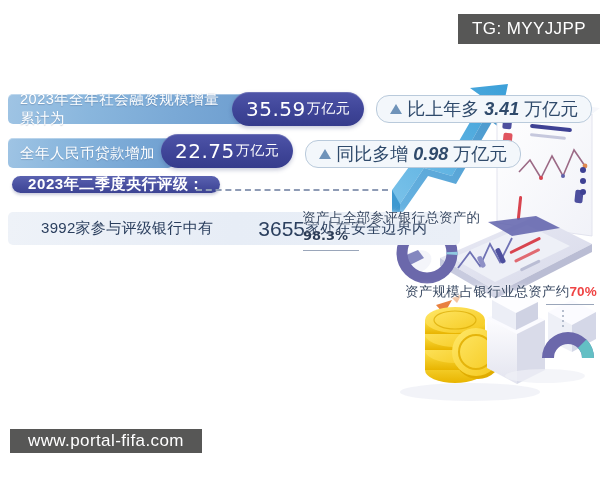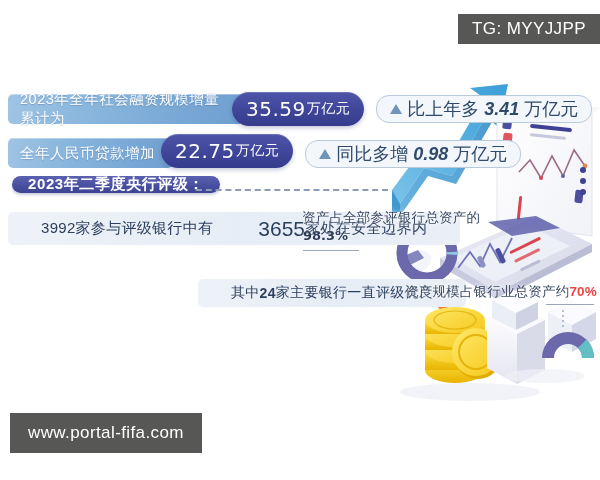--- a/index.html
+++ b/index.html
@@ -38,21 +38,21 @@
   #wm-top {
     right: 0px;
     top: 14px;
     height: 30px;
     padding: 0 14px;
     font-size: 17px;
   }
   #wm-bottom {
     left: 10px;
     bottom: 27px;
-    height: 40px;
+    height: 24px;
     padding: 0 18px;
     font-size: 17px;
   }
 
   
   #illustration {
     position: absolute;
     left: 0; top: 0;
     width: 600px; height: 480px;
     pointer-events: none;
@@ -389,25 +389,20 @@
 
   <div id="rating-pill">2023年二季度央行评级：</div>
   <div id="rating-dash"></div>
 
   <div class="soft-bar" id="soft-1">
     <span>3992家参与评级银行中有</span>
       <span class="big">3655</span>
       <span>家处在安全边界内</span>
   </div>
 
-  <div class="soft-bar" id="soft-2">
-    <span>其中</span>
-      <b>24</b>
-      <span>家主要银行一直评级优良</span>
-  </div>
 
   <div class="callout" id="callout-1">资产占全部参评银行总资产的</div>
   <div id="callout-1-val">98.3%</div>
   <div id="callout-1-rule"></div>
 
   <div class="callout" id="callout-2">
     <span>资产规模占银行业总资产约</span><b>70%</b>
   </div>
   <div id="callout-2-rule"></div>
 

